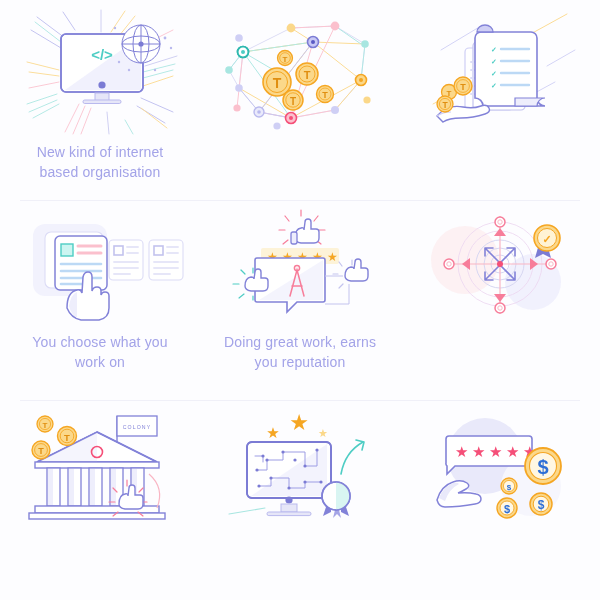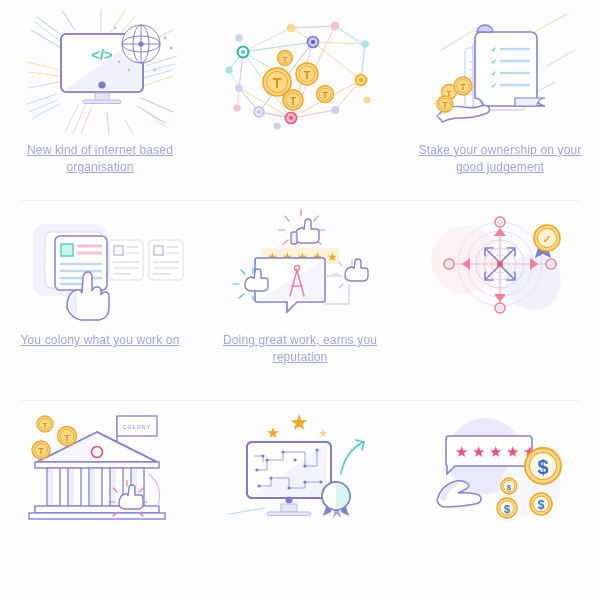--- a/index.html
+++ b/index.html
@@ -32,25 +32,24 @@
     box-sizing:border-box;
   }
   .art{
     width:170px;height:128px;
     display:block;
   }
   .caption{
     margin-top:6px;
     width:165px;
     text-align:center;
-    font-size:12px;
+    font-size:14px;
     line-height:1.45;
     color:#a3a3e8;
     letter-spacing:.15px;
-    text-decoration:underline;
   }
   .r2 .art{height:118px;}
   .r3 .art{height:118px;}
 </style>
 </head>
 <body>
 
 <div class="grid">
 
   <div class="row r1">
@@ -242,21 +241,20 @@
           <circle cx="34" cy="84" r="7.5" fill="#fbd88a" stroke="#f5a623" stroke-width="1.3"></circle>
           <text x="34" y="88" font-size="8" fill="#e08e10">T</text>
           <circle cx="48" cy="78" r="9" fill="#fbd88a" stroke="#f5a623" stroke-width="1.4"></circle>
           <circle cx="48" cy="78" r="6.4" fill="none" stroke="#f5a623" stroke-width=".8"></circle>
           <text x="48" y="82" font-size="9" fill="#e08e10">T</text>
           <circle cx="30" cy="96" r="8" fill="#fbd88a" stroke="#f5a623" stroke-width="1.3"></circle>
           <circle cx="30" cy="96" r="5.6" fill="none" stroke="#f5a623" stroke-width=".8"></circle>
           <text x="30" y="100" font-size="8.5" fill="#e08e10">T</text>
         </g>
       </svg>
-      <div class="caption">Stake your ownership on your good judgement</div>
     </div>
   </div>
 
   <div class="row r2">
 
     <div class="cell">
       <svg class="art" viewBox="0 0 170 118">
         <rect x="18" y="16" width="74" height="72" rx="12" fill="#f2f2fd"></rect>
         <rect x="30" y="24" width="58" height="56" rx="6" fill="#fff" stroke="#dcdcf6" stroke-width="1.1"></rect>
 
@@ -293,21 +291,21 @@
           <line x1="46" y1="56" x2="86" y2="56"></line>
             <line x1="46" y1="63" x2="86" y2="63"></line>
           <line x1="46" y1="70" x2="86" y2="70"></line>
             <line x1="46" y1="76" x2="72" y2="76"></line>
         </g>
 
         <path d="M52 100 q0 -16 10 -18 q4 -1 5 3 l1 -16 q1 -5 5 -5 q4 0 4 5 l0 14 q1 -4 5 -4 q4 0 4 4 l0 4
                  q1 -3 4 -3 q4 0 4 4 l0 12 q0 10 -10 12 l-18 0 q-10 -2 -14 -12 z" fill="#fff" stroke="#8282d8" stroke-width="1.5"></path>
         <path d="M54 98 q2 -12 8 -14 l0 26 q-6 -4 -8 -12z" fill="#eeeefc"></path>
       </svg>
-      <div class="caption">You colony what you work on</div>
+      <div class="caption">You choose what you work on</div>
     </div>
 
     <div class="cell">
       <svg class="art" viewBox="0 0 170 118">
 
         <g stroke="#f77d9a" stroke-width="1.2" stroke-linecap="round">
           <line x1="86" y1="2" x2="86" y2="8"></line>
             <line x1="70" y1="8" x2="74" y2="13"></line>
           <line x1="103" y1="8" x2="99" y2="13"></line>
             <line x1="64" y1="22" x2="70" y2="22"></line>

